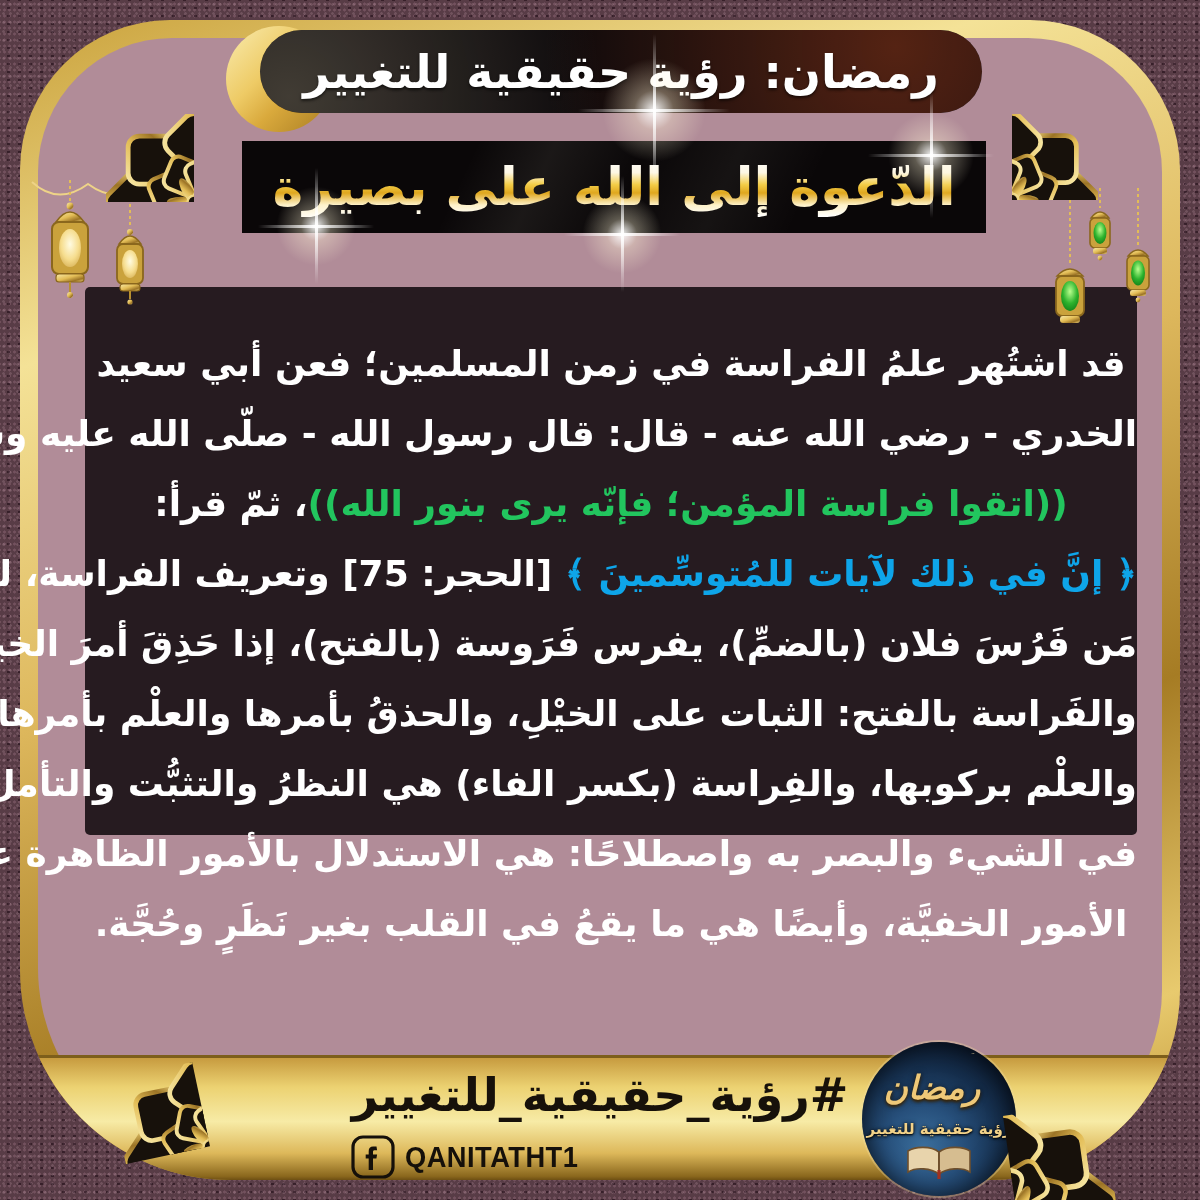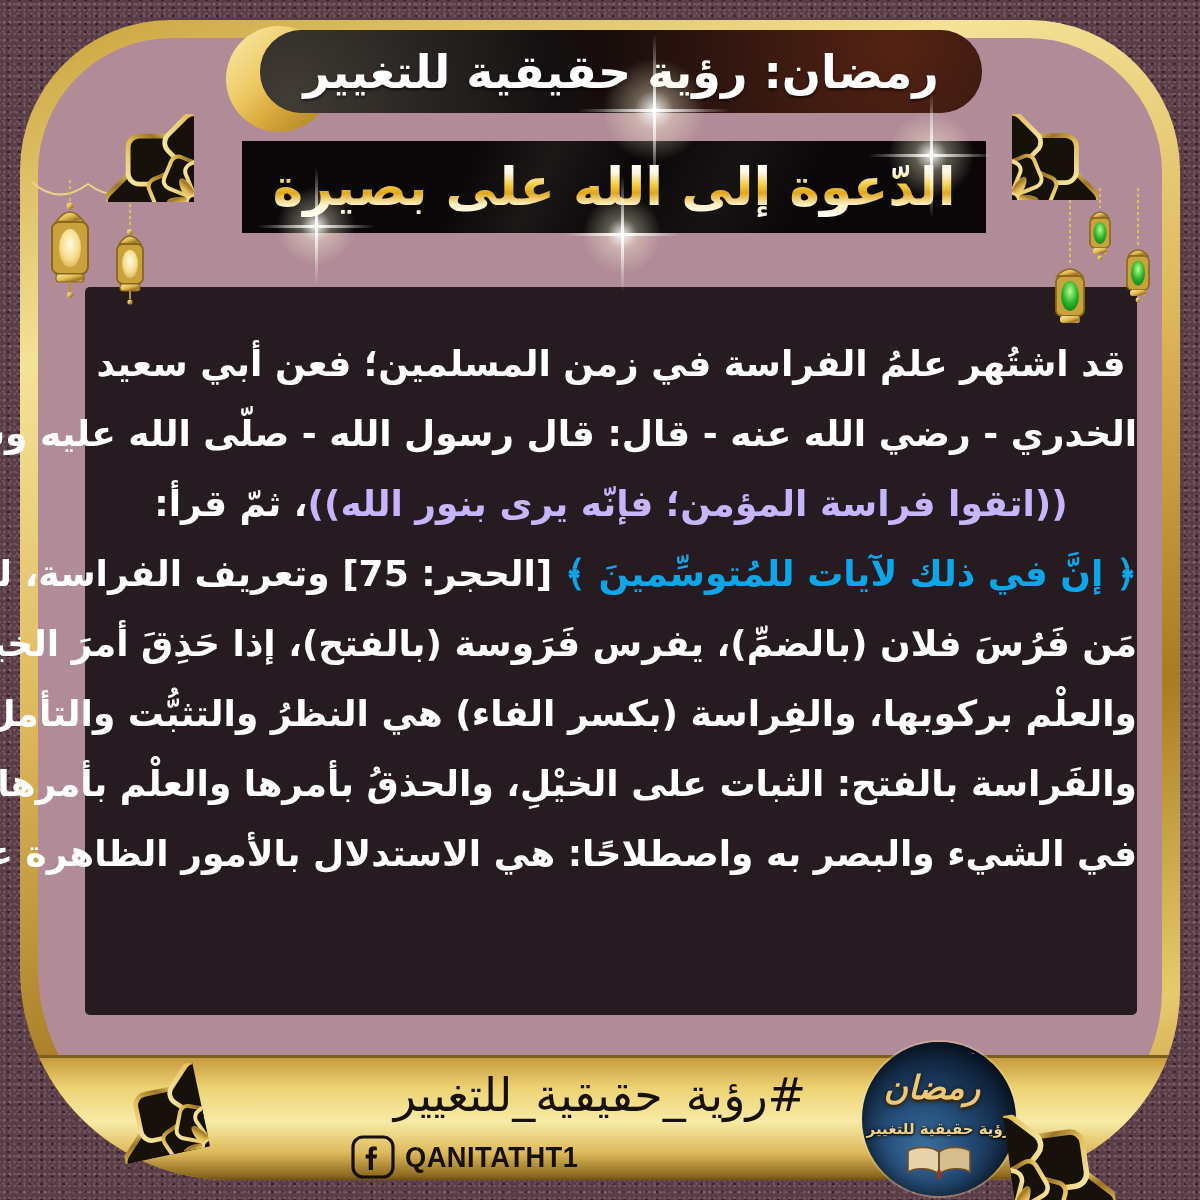--- a/index.html
+++ b/index.html
@@ -52,30 +52,30 @@
   }
   .banner-subtitle::before{content:"";position:absolute;inset:0;
     background:linear-gradient(115deg,transparent 30%,rgba(255,250,230,.07) 40%,transparent 52%,rgba(255,250,230,.05) 64%,transparent 75%);}
   .banner-subtitle span{
     position:relative;z-index:1;direction:rtl;font-weight:700;font-size:52px;letter-spacing:-1px;
     background:linear-gradient(180deg,#ffffff 0%,#fdf7e4 26%,#f3cd48 46%,#dfa71e 60%,#fdf1c8 80%,#ffffff 100%);
     -webkit-background-clip:text;background-clip:text;color:transparent;
   }
   
   .article-box{
-    position:absolute;left:85px;top:287px;width:1052px;height:728px;z-index:3;
+    position:absolute;left:85px;top:287px;width:1052px;height:548px;z-index:3;
     background:#261b20;border-radius:5px;padding-top:42px;box-sizing:border-box;
   }
   .line{height:70px;line-height:70px;text-align:center;direction:rtl;
     font-size:36px;font-weight:700;color:#ffffff;white-space:nowrap;}
-  .seg-orange{color:#c4b5fd;}
+  .seg-orange{color:#22c55e;}
   .seg-yellow{color:#0ea5e9;}
   
   .hashtag-row{position:absolute;left:25px;top:1068px;width:1150px;z-index:5;text-align:center;}
-  .hashtag-row span{direction:rtl;unicode-bidi:isolate;font-size:46px;font-weight:400;color:#17110a;}
+  .hashtag-row span{direction:rtl;unicode-bidi:isolate;font-size:46px;font-weight:700;color:#17110a;}
   .social-row{position:absolute;left:70px;top:1134px;width:800px;z-index:5;
     display:flex;align-items:center;justify-content:center;gap:20px;}
   .social-item{display:flex;align-items:center;gap:9px;}
   .social-item svg{display:block;}
   .handle{font-family:"Liberation Sans","DejaVu Sans",sans-serif;font-weight:700;font-size:29px;
     letter-spacing:.5px;color:#15100a;transform:scaleX(.94);transform-origin:left;}
   
   .logo{
     position:absolute;left:862px;top:1042px;width:154px;height:154px;border-radius:50%;z-index:6;overflow:hidden;
     background:
@@ -212,23 +212,24 @@
   <div class="banner-subtitle">
     <span>الدّعوة إلى الله على بصيرة</span>
   </div>
 
   <div class="article-box">
     <div class="line"><span>قد اشتُهر علمُ الفراسة في زمن المسلمين؛ فعن أبي سعيد</span></div>
     <div class="line"><span>الخدري - رضي الله عنه - قال: قال رسول الله - صلّى الله عليه وسلّم -:</span></div>
     <div class="line"><span class="seg-orange">((اتقوا فراسة المؤمن؛ فإنّه يرى بنور الله))</span><span>، ثمّ قرأ:</span></div>
     <div class="line"><span class="seg-yellow">﴿ إنَّ في ذلك لآيات للمُتوسِّمينَ ﴾</span><span> [الحجر: 75] وتعريف الفراسة، لغة:</span></div>
     <div class="line"><span>مَن فَرُسَ فلان (بالضمِّ)، يفرس فَرَوسة (بالفتح)، إذا حَذِقَ أمرَ الخيلِ،</span></div>
+    <div class="line"><span>والفَراسة بالفتح: الثبات على الخيْلِ، والحذقُ بأمرها والعلْم بأمرها</span></div>
     <div class="line"><span>والعلْم بركوبها، والفِراسة (بكسر الفاء) هي النظرُ والتثبُّت والتأمل</span></div>
-    <div class="line"><span>والفَراسة بالفتح: الثبات على الخيْلِ، والحذقُ بأمرها والعلْم بأمرها</span></div>
     <div class="line"><span>في الشيء والبصر به واصطلاحًا: هي الاستدلال بالأمور الظاهرة على</span></div>
+    <div class="line"><span>الأمور الخفيَّة، وأيضًا هي ما يقعُ في القلب بغير نَظَرٍ وحُجَّة.</span></div>
   </div>
 
   <div class="hashtag-row">
     <span>#رؤية_حقيقية_للتغيير</span>
   </div>
 
   <div class="social-row">
     <div class="social-item">
       <svg width="46" height="46" viewBox="0 0 46 46">
         <rect x="3" y="3" width="40" height="40" rx="10" fill="none" stroke="#15100a" stroke-width="3.2"></rect>

